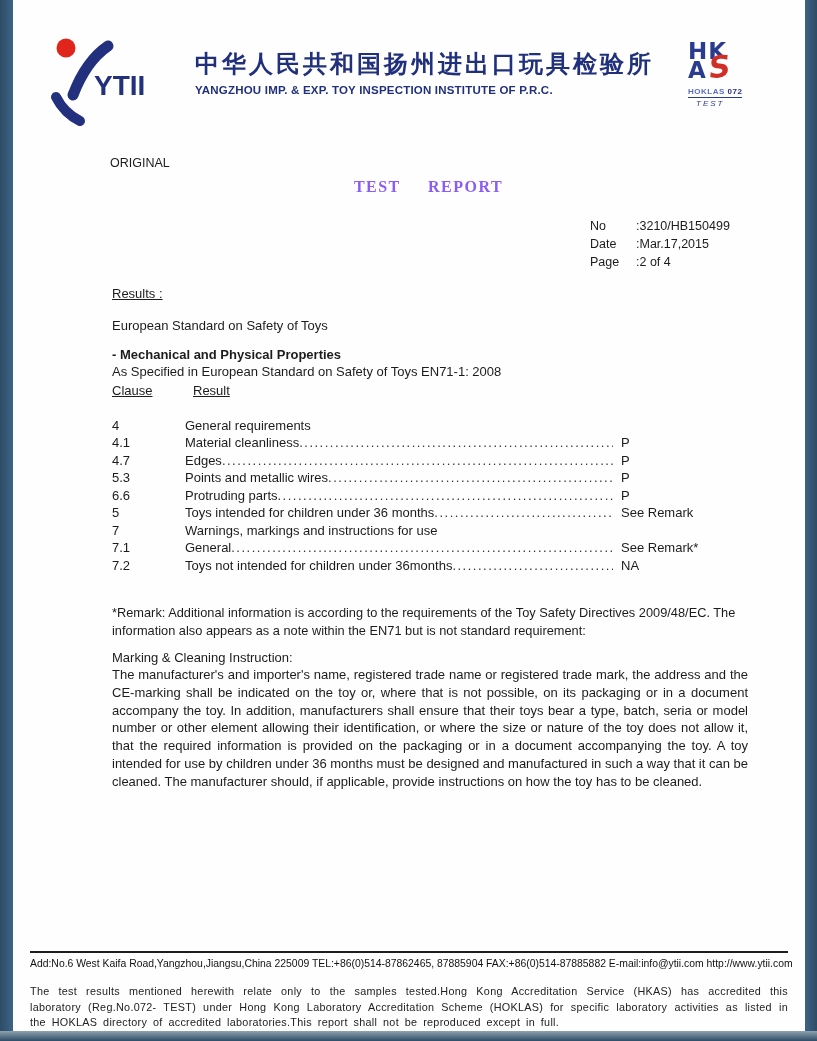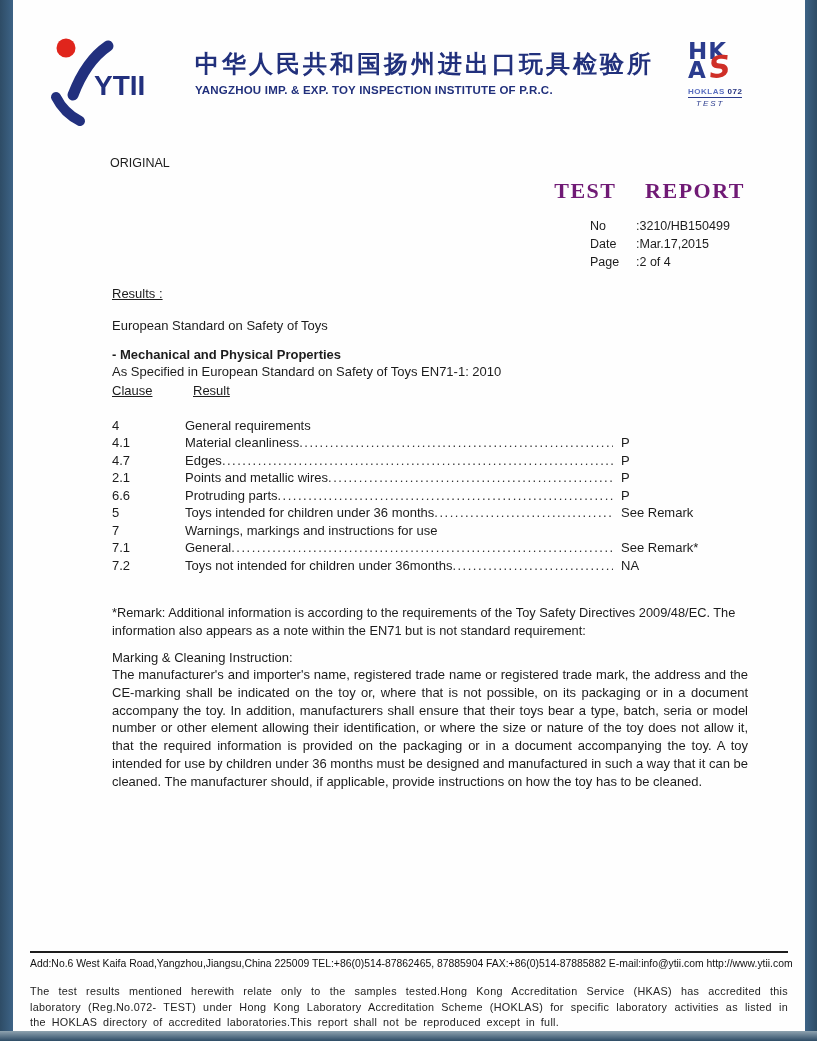--- a/index.html
+++ b/index.html
@@ -20,23 +20,23 @@
   .org-zh{font-size:24px;font-weight:bold;letter-spacing:3px;color:#21307c;white-space:nowrap;}
   .org-en{font-size:11.5px;font-weight:bold;color:#21307c;margin-top:4px;letter-spacing:0.2px;white-space:nowrap;}
   .hkas{position:absolute;left:688px;top:42px;width:70px;text-align:left;}
   .hkas-letters{font-weight:800;font-size:23px;line-height:0.82;color:#2b3c8e;letter-spacing:1px;position:relative;font-family:"DejaVu Sans",sans-serif;}
   .hkas-s{position:absolute;left:21px;top:13px;color:#cf2f27;font-style:italic;font-size:30px;font-weight:bold;transform:rotate(-6deg);text-shadow:1px 1px 0 #fff;}
   .hkas-scheme{margin-top:7px;font-size:8px;color:#5a6fc0;font-weight:bold;border-bottom:1.5px solid #2b3c8e;display:inline-block;padding-bottom:1px;letter-spacing:0.5px;}
   .hkas-scheme b{color:#22307e;}
   .hkas-test{font-size:8px;color:#2b3c8e;letter-spacing:2px;margin-top:1px;margin-left:8px;font-style:italic;}
 
   .original{position:absolute;left:110px;top:156px;font-size:12.5px;}
-  .title{position:absolute;left:112px;top:178px;width:633px;text-align:right;
-    font-family:"Liberation Serif",serif;font-weight:bold;font-size:22px;
-    letter-spacing:1.5px;word-spacing:22px;color:#701a75;}
+  .title{position:absolute;left:112px;top:178px;width:633px;text-align:center;
+    font-family:"Liberation Serif",serif;font-weight:bold;font-size:16px;
+    letter-spacing:1.5px;word-spacing:22px;color:#8b5cf6;}
   .meta{position:absolute;left:590px;top:217px;font-size:12.5px;line-height:18px;}
   .meta-row{display:flex;}
   .meta-label{width:46px;}
 
   .results-head{position:absolute;left:112px;top:286px;font-size:13px;text-decoration:underline;}
   .std-line{position:absolute;left:112px;top:318px;font-size:13px;}
   .sec-title{position:absolute;left:112px;top:347px;font-size:13px;font-weight:bold;}
   .sec-sub{position:absolute;left:112px;top:364px;font-size:13px;}
 
   .table{position:absolute;left:112px;top:382px;width:636px;font-size:13px;}
@@ -103,21 +103,21 @@
     </div>
     <div class="meta-row">
       <span class="meta-label">Page</span>
       <span>:2 of 4</span>
     </div>
   </div>
 
   <div class="results-head">Results :</div>
   <div class="std-line">European Standard on Safety of Toys</div>
   <div class="sec-title">- Mechanical and Physical Properties</div>
-  <div class="sec-sub">As Specified in European Standard on Safety of Toys EN71-1: 2010</div>
+  <div class="sec-sub">As Specified in European Standard on Safety of Toys EN71-1: 2008</div>
 
   <div class="table">
     <div class="trow thead">
       <div class="c-clause"><span>Clause</span></div>
       <div class="c-result"><span>Result</span></div>
     </div>
 
     <div class="trow">
       <div class="c-clause">4</div>
       <div class="c-desc">
@@ -135,21 +135,21 @@
     </div>
     <div class="trow">
       <div class="c-clause">4.7</div>
       <div class="c-desc">
           <span>Edges </span>
           <span class="dot-fill"></span>
         </div>
       <div class="c-result">P</div>
     </div>
     <div class="trow">
-      <div class="c-clause">2.1</div>
+      <div class="c-clause">5.3</div>
       <div class="c-desc">
           <span>Points and metallic wires </span>
           <span class="dot-fill"></span>
         </div>
       <div class="c-result">P</div>
     </div>
     <div class="trow">
       <div class="c-clause">6.6</div>
       <div class="c-desc">
           <span>Protruding parts </span>

